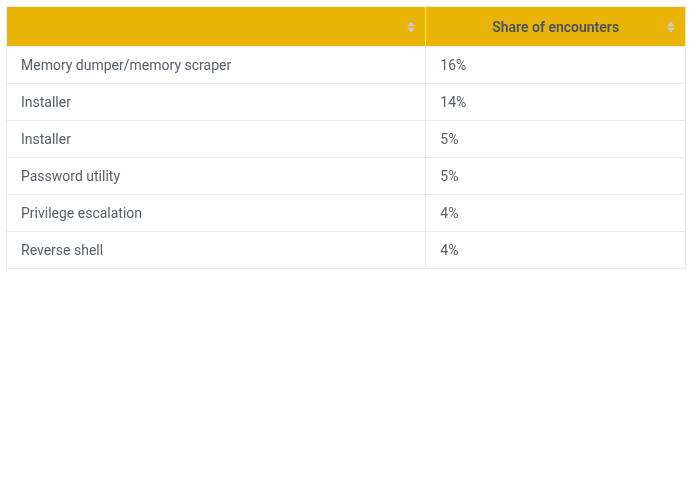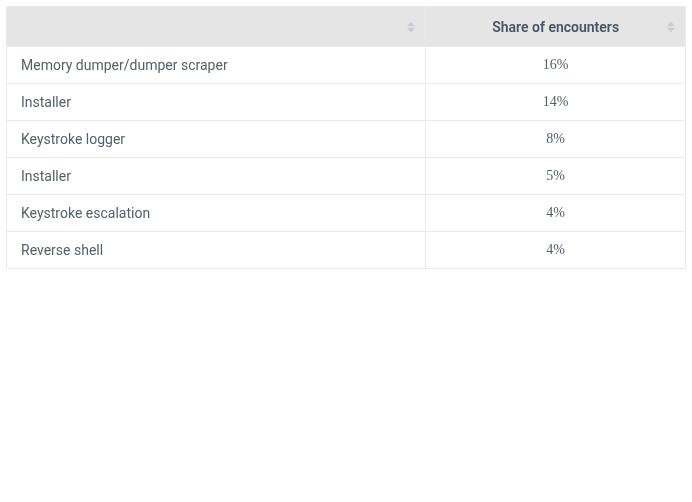--- a/index.html
+++ b/index.html
@@ -15,30 +15,30 @@
     width: 680px;
     border-collapse: collapse;
     border: 1px solid #e8eaed;
   }
   .tbl th, .tbl td {
     border: 1px solid #e8eaed;
     padding: 10px 14px;
     vertical-align: middle;
   }
   .tbl thead th {
-    background: #e5e5e5;
+    background: #eab308;
     font-weight: 600;
     color: #4a5360;
     position: relative;
     height: 40px;
   }
   .col-name { width: 420px; text-align: left; }
   .col-val  { width: 260px; text-align: center; }
   .tbl tbody td.name { text-align: left; }
-  .tbl tbody td.val  { text-align: center; font-variant-numeric: tabular-nums; font-family: Liberation Serif, serif; }
+  .tbl tbody td.val  { text-align: left; font-variant-numeric: tabular-nums; }
   .sort-icons {
     position: absolute;
     right: 10px;
     top: 50%;
     transform: translateY(-50%);
     display: flex;
     flex-direction: column;
     gap: 1px;
     line-height: 0;
   }
@@ -69,37 +69,37 @@
             </svg>
           <svg width="8" height="5" viewBox="0 0 8 5">
               <polygon points="0,0 8,0 4,5" fill="#c6ccd3"></polygon>
             </svg>
         </span>
       </th>
     </tr>
   </thead>
   <tbody>
     <tr>
-        <td class="name">Memory dumper/dumper scraper</td>
+        <td class="name">Memory dumper/memory scraper</td>
         <td class="val">16%</td>
       </tr>
     <tr>
         <td class="name">Installer</td>
         <td class="val">14%</td>
       </tr>
     <tr>
-        <td class="name">Keystroke logger</td>
-        <td class="val">8%</td>
-      </tr>
-    <tr>
         <td class="name">Installer</td>
         <td class="val">5%</td>
       </tr>
     <tr>
-        <td class="name">Keystroke escalation</td>
+        <td class="name">Password utility</td>
+        <td class="val">5%</td>
+      </tr>
+    <tr>
+        <td class="name">Privilege escalation</td>
         <td class="val">4%</td>
       </tr>
     <tr>
         <td class="name">Reverse shell</td>
         <td class="val">4%</td>
       </tr>
   </tbody>
 </table>
 
 </body></html>

